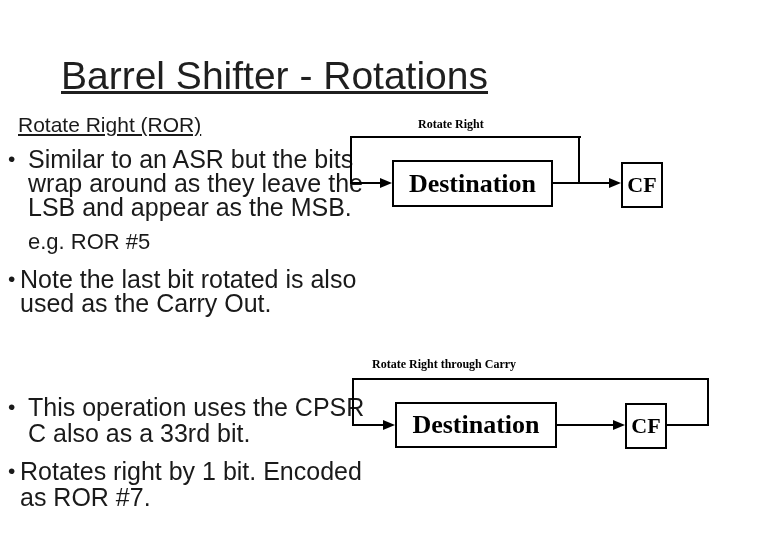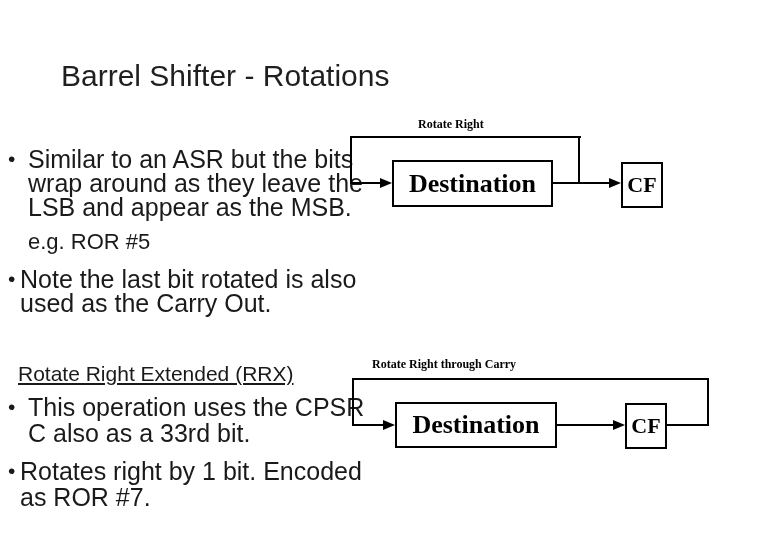--- a/index.html
+++ b/index.html
@@ -8,22 +8,22 @@
     background: #ffffff;
     font-family: "Liberation Sans", sans-serif;
     color: #1a1a1a;
     overflow: hidden;
   }
   .slide { position: relative; width: 780px; height: 540px; background: #ffffff; }
 
   
   .title {
     position: absolute; left: 61px; top: 58px;
-    font-size: 30px; line-height: 36px; font-weight: normal;
-    color: #1f1f1f; margin: 0; white-space: nowrap;
+    font-size: 39px; line-height: 36px; font-weight: normal;
+    color: #1f1f1f; margin: 0; white-space: nowrap; text-decoration: underline;
   }
   .heading {
     position: absolute; font-size: 21px; line-height: 26px;
     text-decoration: underline; white-space: nowrap;
   }
   .heading-ror { left: 18px; top: 112px; }
   .heading-rrx { left: 18px; top: 361px; }
 
   .bullet { position: absolute; display: flex; align-items: flex-start; }
   .bullet .marker { flex: 0 0 auto; font-size: 21px; }
@@ -90,37 +90,37 @@
   .d2-cf         { left: 625px; top: 403px; width: 42px; height: 46px; }
   .d2-cf-out     { left: 667px; top: 424px; width: 42px; height: 2px; }
 </style>
 </head>
 <body>
 
 <div class="slide">
 
   <h1 class="title">Barrel Shifter - Rotations</h1>
 
+  <div class="heading heading-ror">Rotate Right (ROR)</div>
 
   <div class="bullet bullet-ror-1 lh24">
     <span class="marker marker-wide lh24">•</span>
     <span class="btext lh24">Similar to an ASR but the bits
 wrap around as they leave the
 LSB and appear as the MSB.</span>
   </div>
 
   <div class="example">e.g. ROR #5</div>
 
   <div class="bullet bullet-ror-2 lh24">
     <span class="marker marker-tight lh24">•</span>
     <span class="btext lh24">Note the last bit rotated is also
 used as the Carry Out.</span>
   </div>
 
-  <div class="heading heading-rrx">Rotate Right Extended (RRX)</div>
 
   <div class="bullet bullet-rrx-1 lh26">
     <span class="marker marker-wide lh26">•</span>
     <span class="btext lh26">This operation uses the CPSR
 C also as a 33rd bit.</span>
   </div>
 
   <div class="bullet bullet-rrx-2 lh26">
     <span class="marker marker-tight lh26">•</span>
     <span class="btext lh26">Rotates right by 1 bit. Encoded

